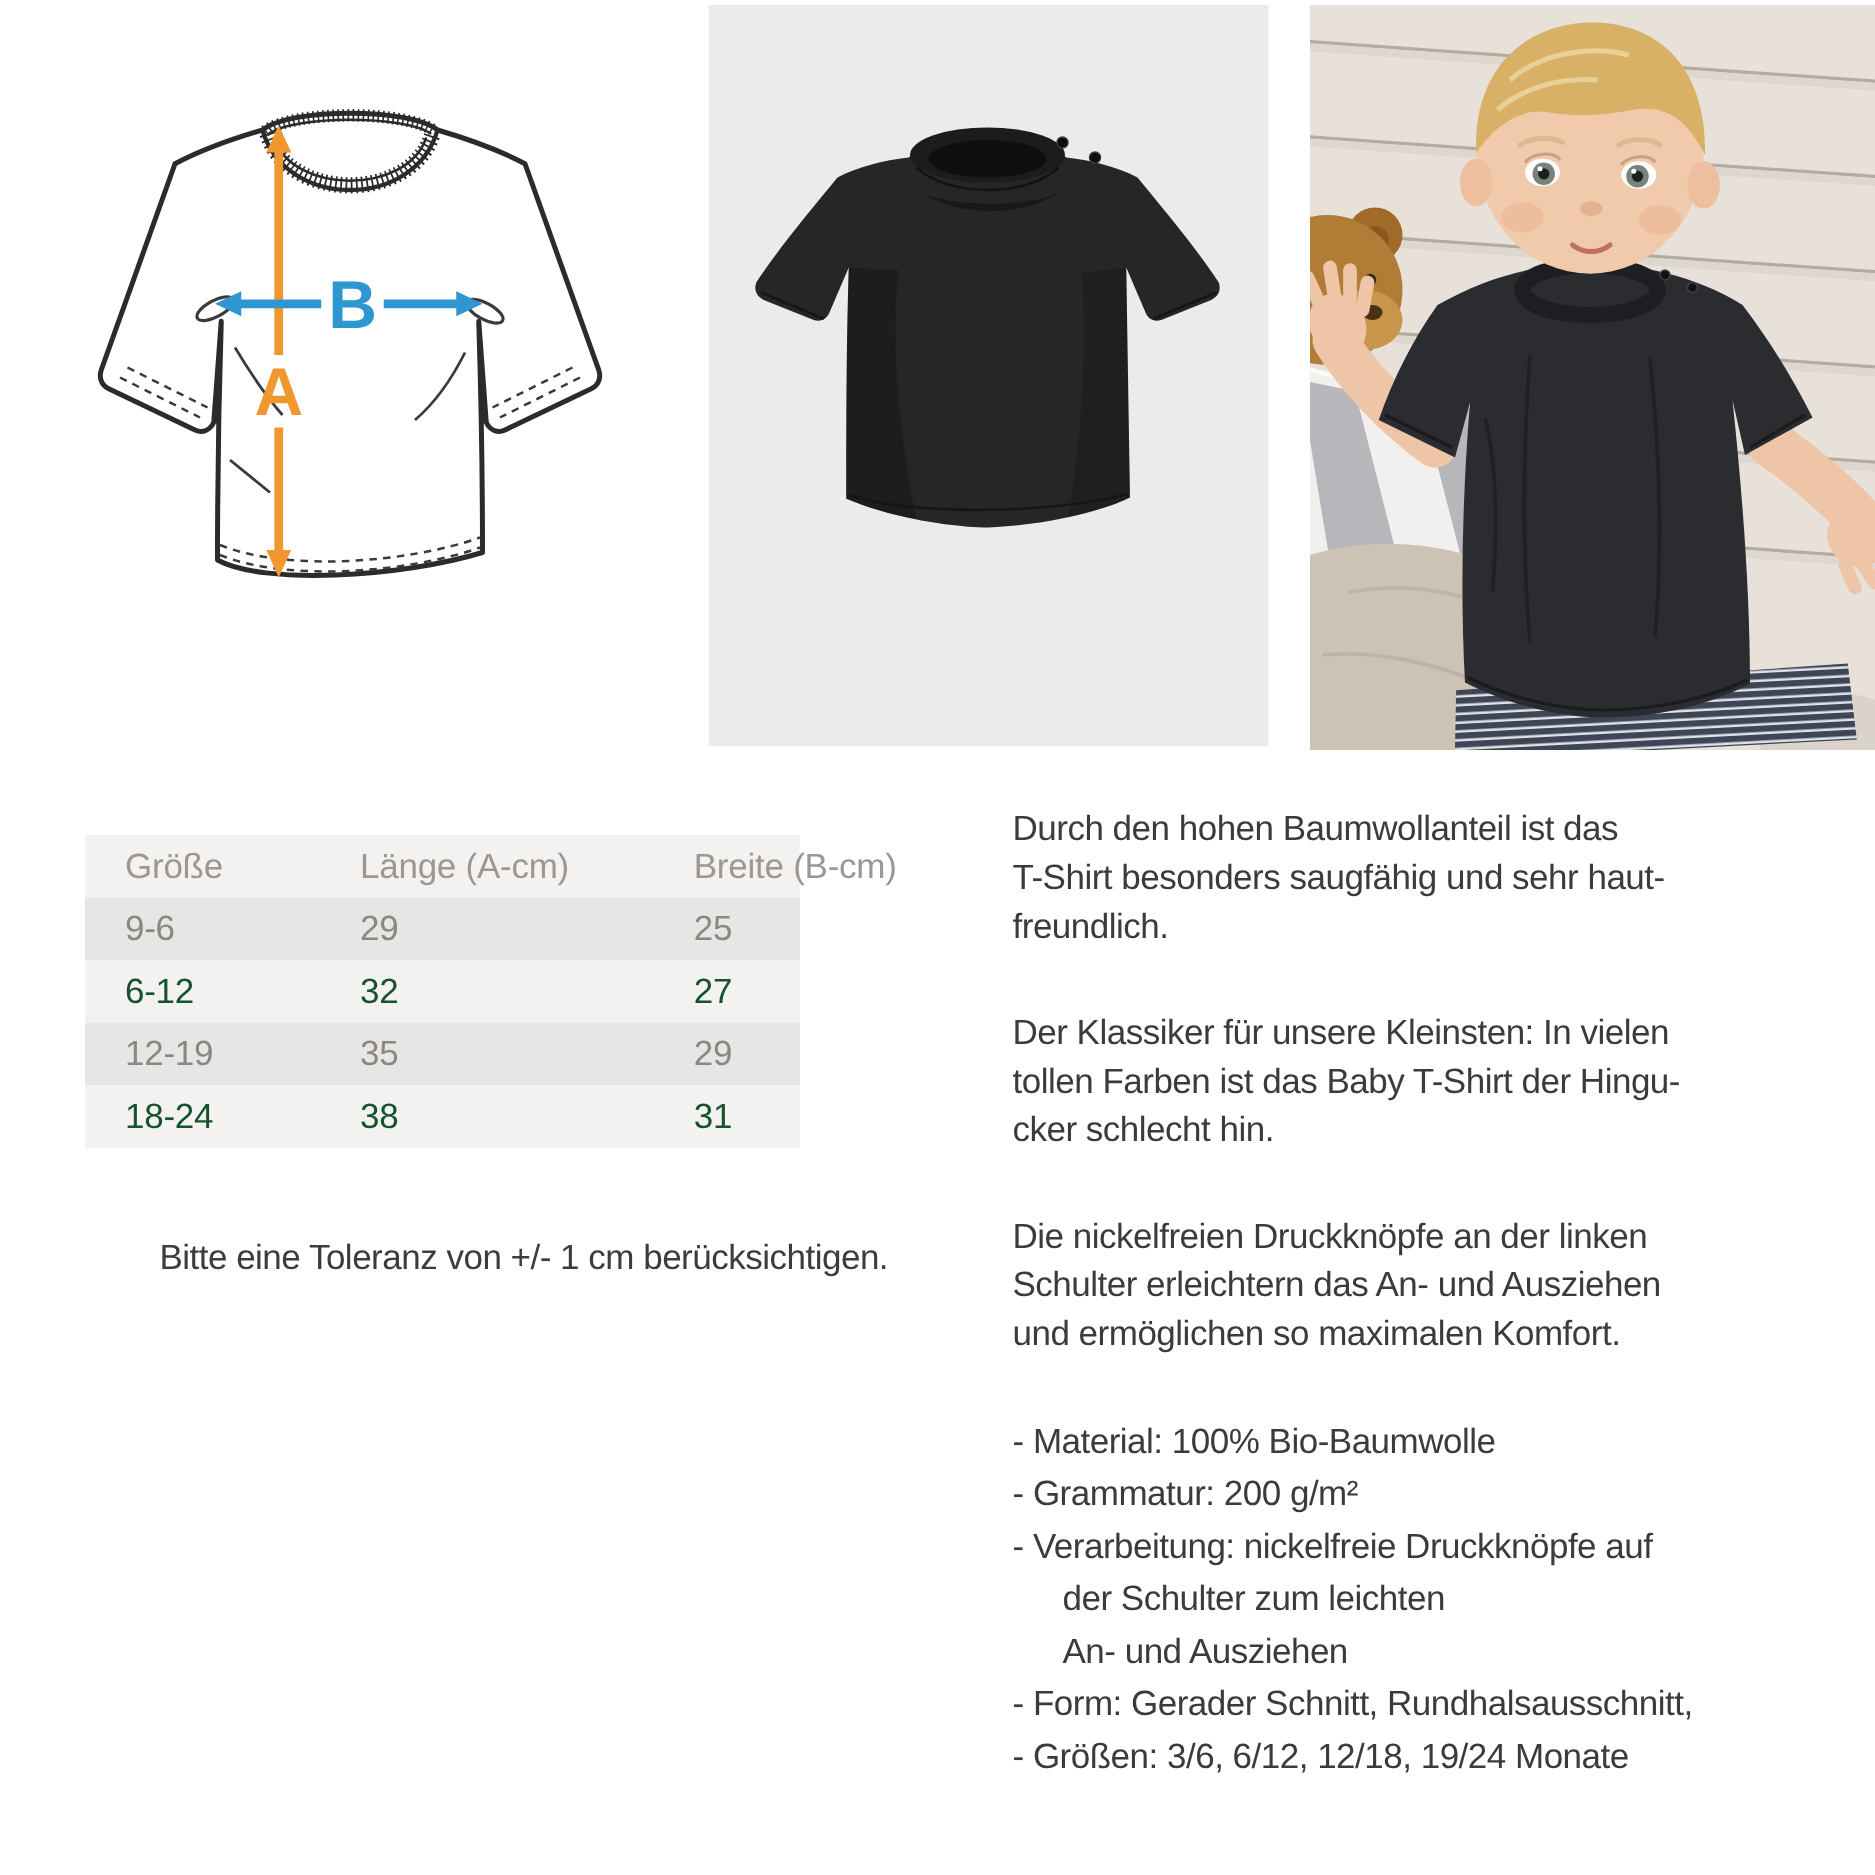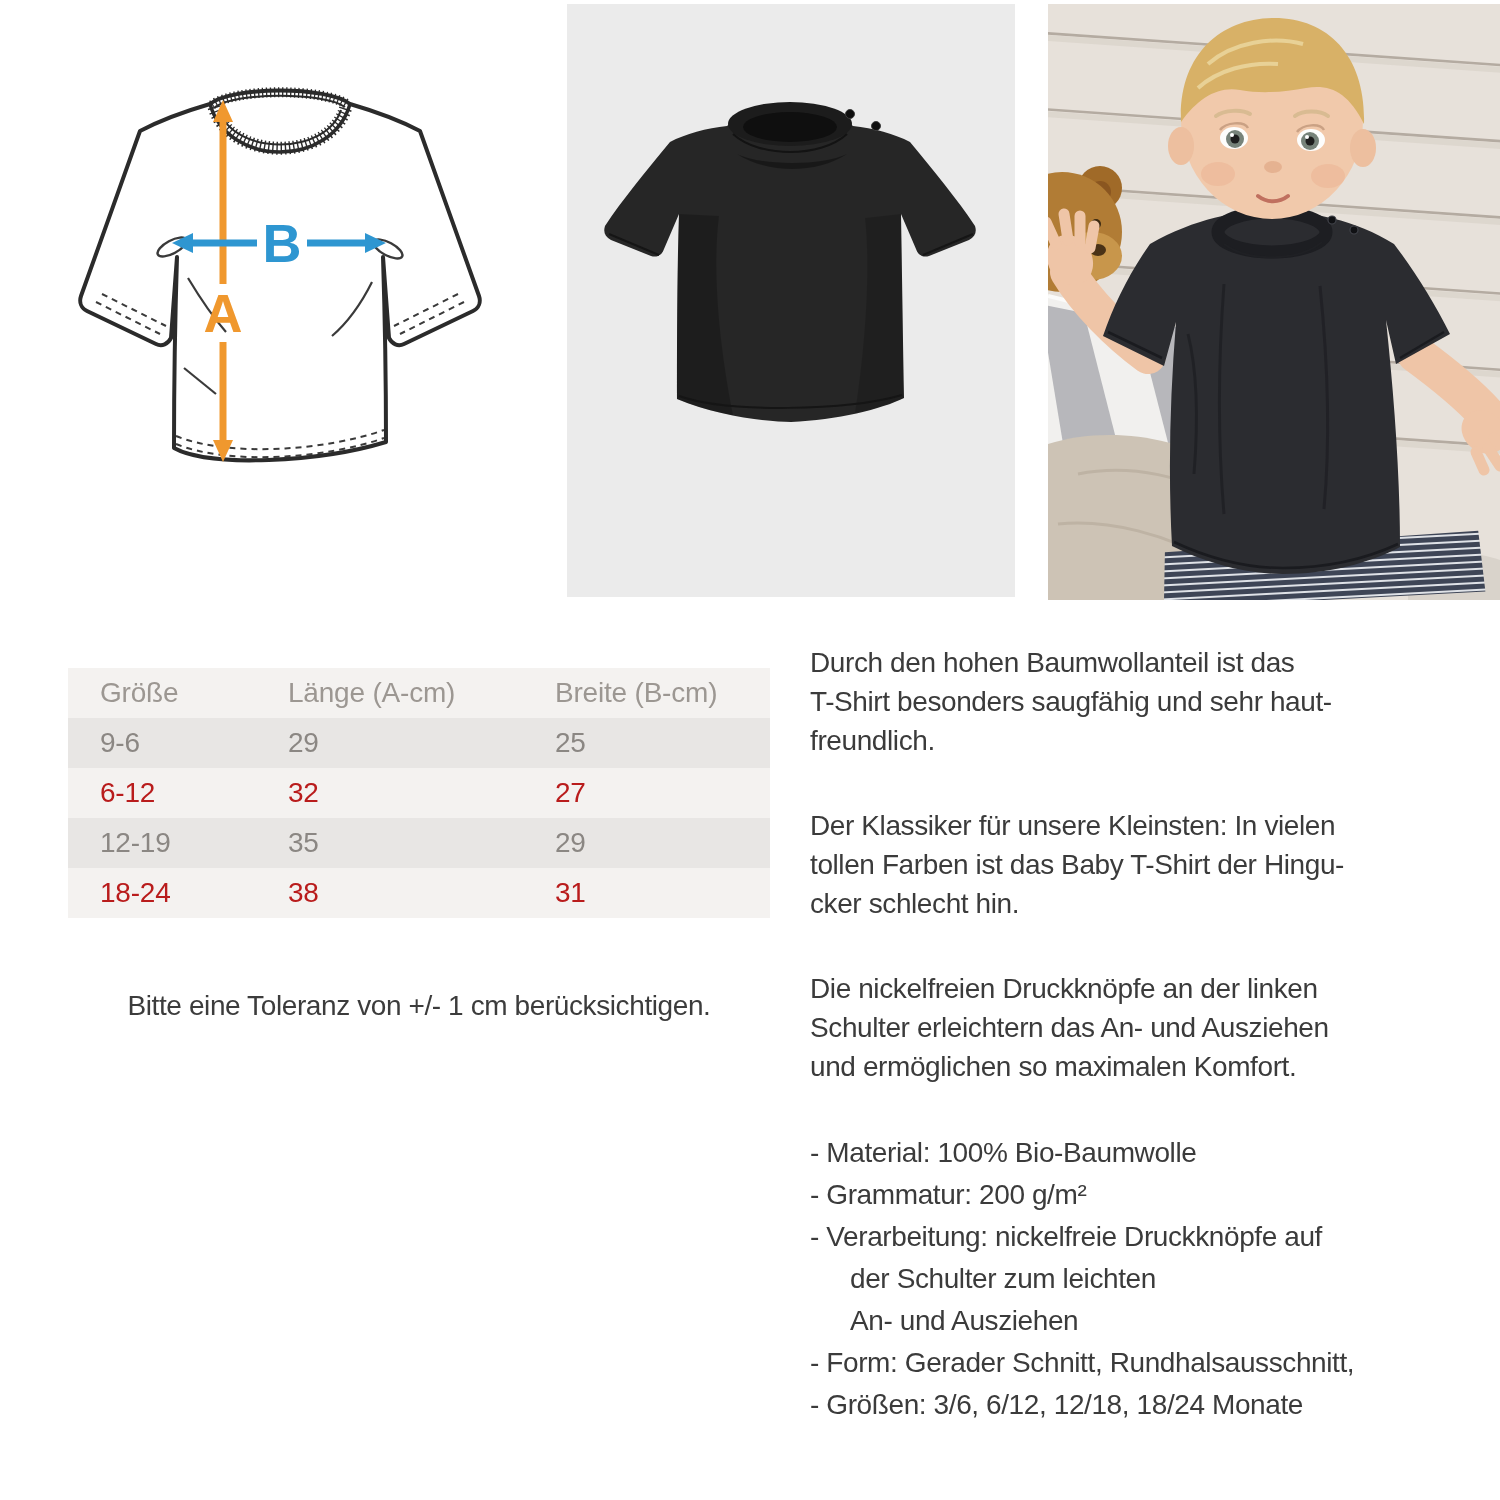--- a/index.html
+++ b/index.html
@@ -7,26 +7,26 @@
     width:1500px;height:1500px;position:relative;background:#ffffff;
     font-family:"Liberation Sans", sans-serif;color:#3c3c3c;overflow:hidden;
   }
   .abs{position:absolute;}
   
   .size-diagram{left:60px;top:70px;width:440px;height:440px;}
   .product-panel{left:567px;top:4px;width:448px;height:593px;background:#ebebeb;}
   .model-photo{left:1048px;top:4px;width:452px;height:596px;overflow:hidden;}
   svg{display:block;}
   
-  .size-table{left:68px;top:668px;width:702px;font-size:28px;letter-spacing:-0.2px;}
+  .size-table{left:68px;top:668px;width:572px;font-size:28px;letter-spacing:-0.2px;}
   .trow{display:grid;grid-template-columns:220px 267px 215px;height:50px;align-items:center;}
   .trow > div:first-child{padding-left:32px;}
   .thead{background:#f4f2f0;color:#9c9792;}
   .todd{background:#e8e6e4;color:#8b8783;}
-  .teven{background:#f4f2f0;color:#b91c1c;}
+  .teven{background:#f4f2f0;color:#14532d;}
   
   .tolerance{left:68px;top:990px;width:702px;text-align:center;font-size:28px;
     letter-spacing:-0.4px;color:#3c3c3c;}
   
   .description{left:810px;top:643px;width:680px;font-size:28px;letter-spacing:-0.4px;color:#3b3b3b;}
   .description p{margin:0 0 46px 0;line-height:39px;white-space:pre-line;}
   .dlist{line-height:42px;}
   .dlist .li{white-space:pre-line;}
   .dlist .li-center{white-space:pre-line;text-align:left;padding-left:40px;}
 </style>
@@ -287,15 +287,15 @@
   <p>Die nickelfreien Druckknöpfe an der linken
 Schulter erleichtern das An- und Ausziehen
 und ermöglichen so maximalen Komfort.</p>
   <div class="dlist">
     <div class="li">- Material: 100% Bio-Baumwolle</div>
     <div class="li">- Grammatur: 200 g/m²</div>
     <div class="li">- Verarbeitung: nickelfreie Druckknöpfe auf</div>
     <div class="li-center">der Schulter zum leichten
 An- und Ausziehen</div>
     <div class="li">- Form: Gerader Schnitt, Rundhalsausschnitt,</div>
-    <div class="li">- Größen: 3/6, 6/12, 12/18, 18/24 Monate</div>
+    <div class="li">- Größen: 3/6, 6/12, 12/18, 19/24 Monate</div>
   </div>
 </div>
 
 </body></html>

